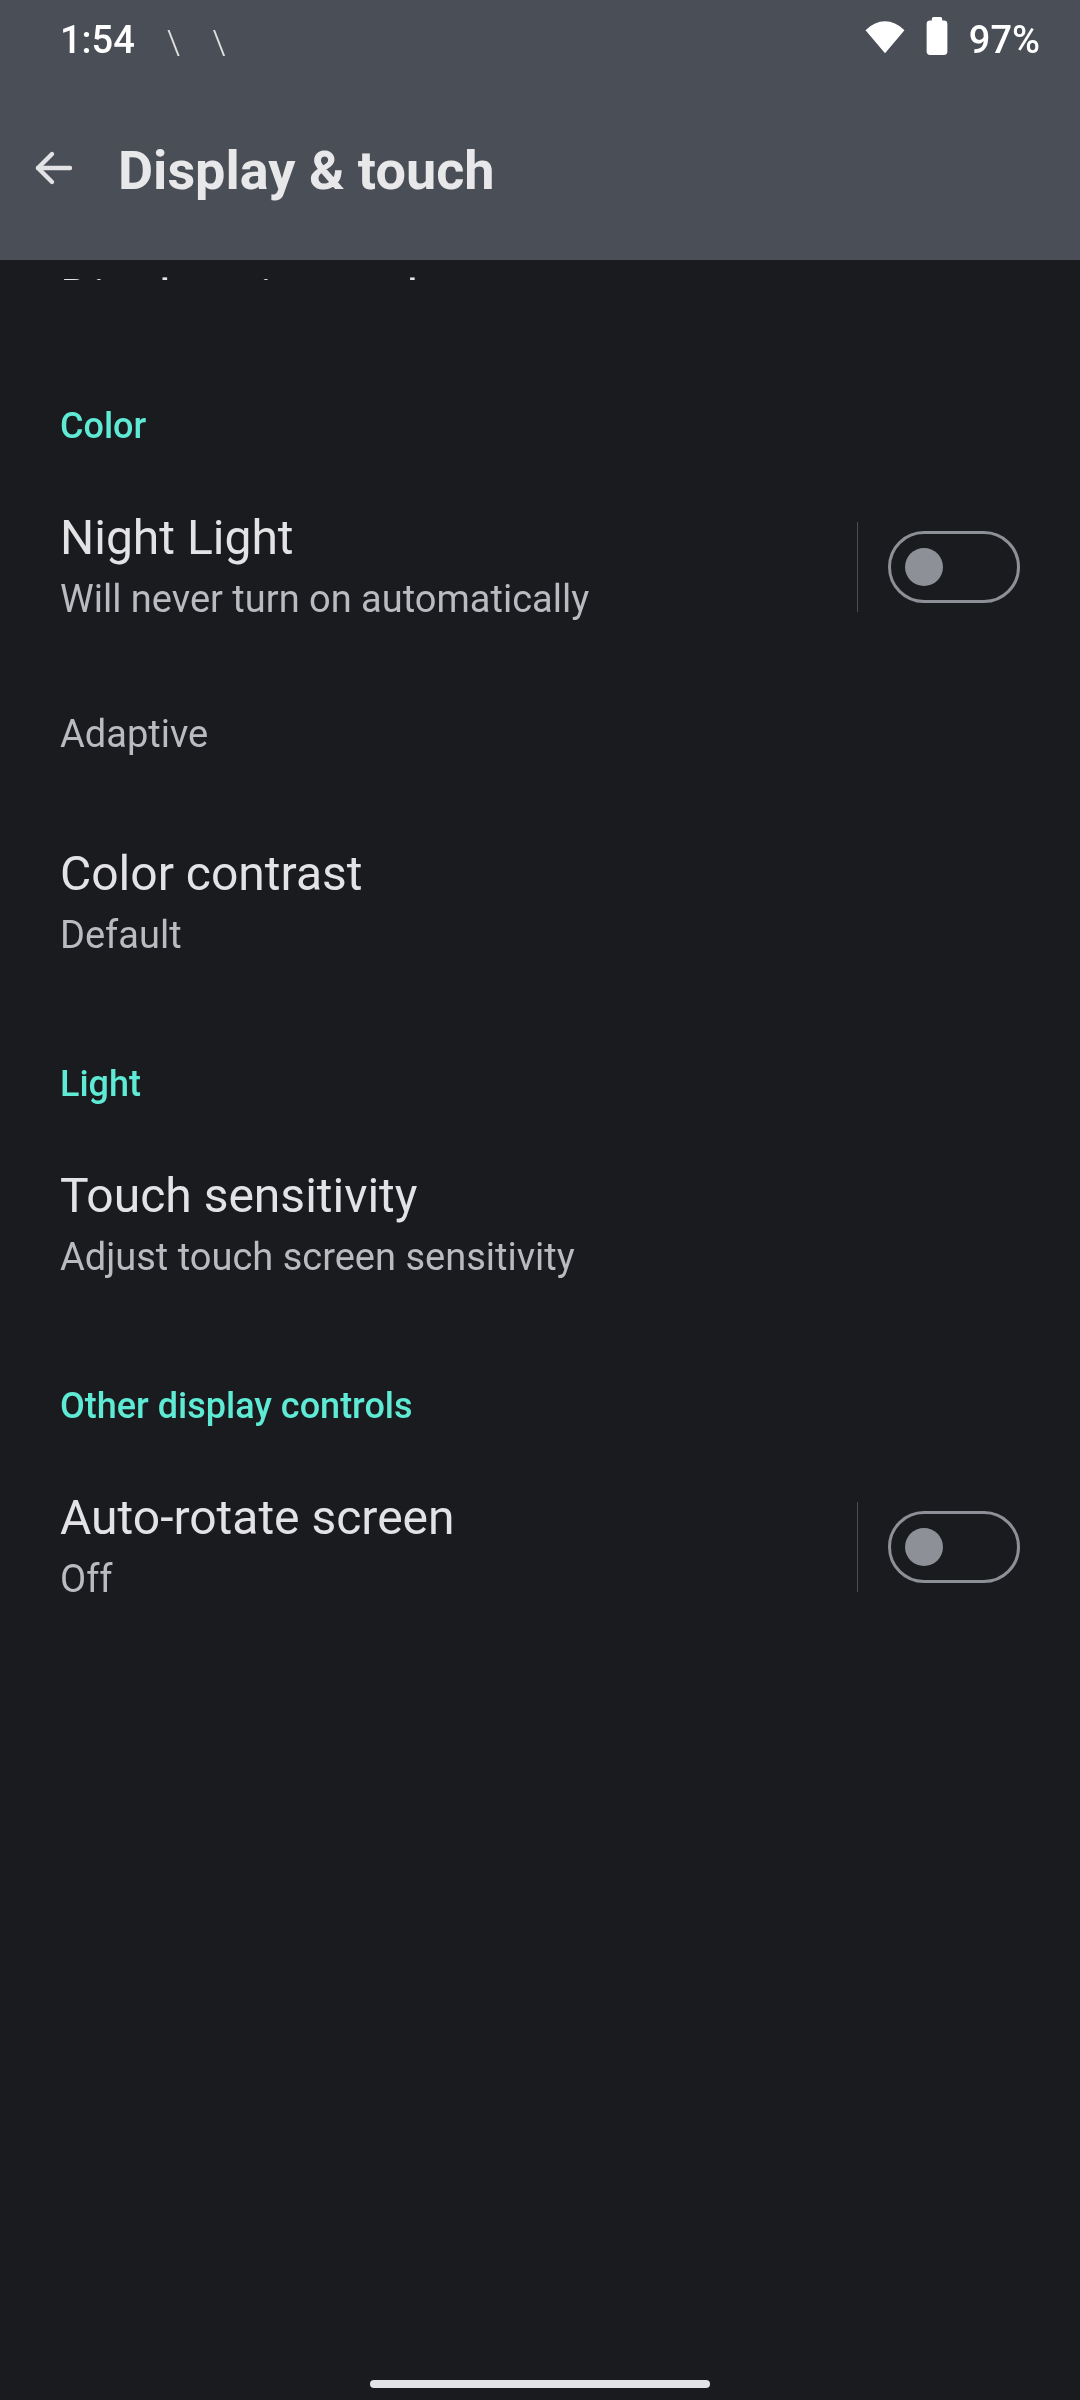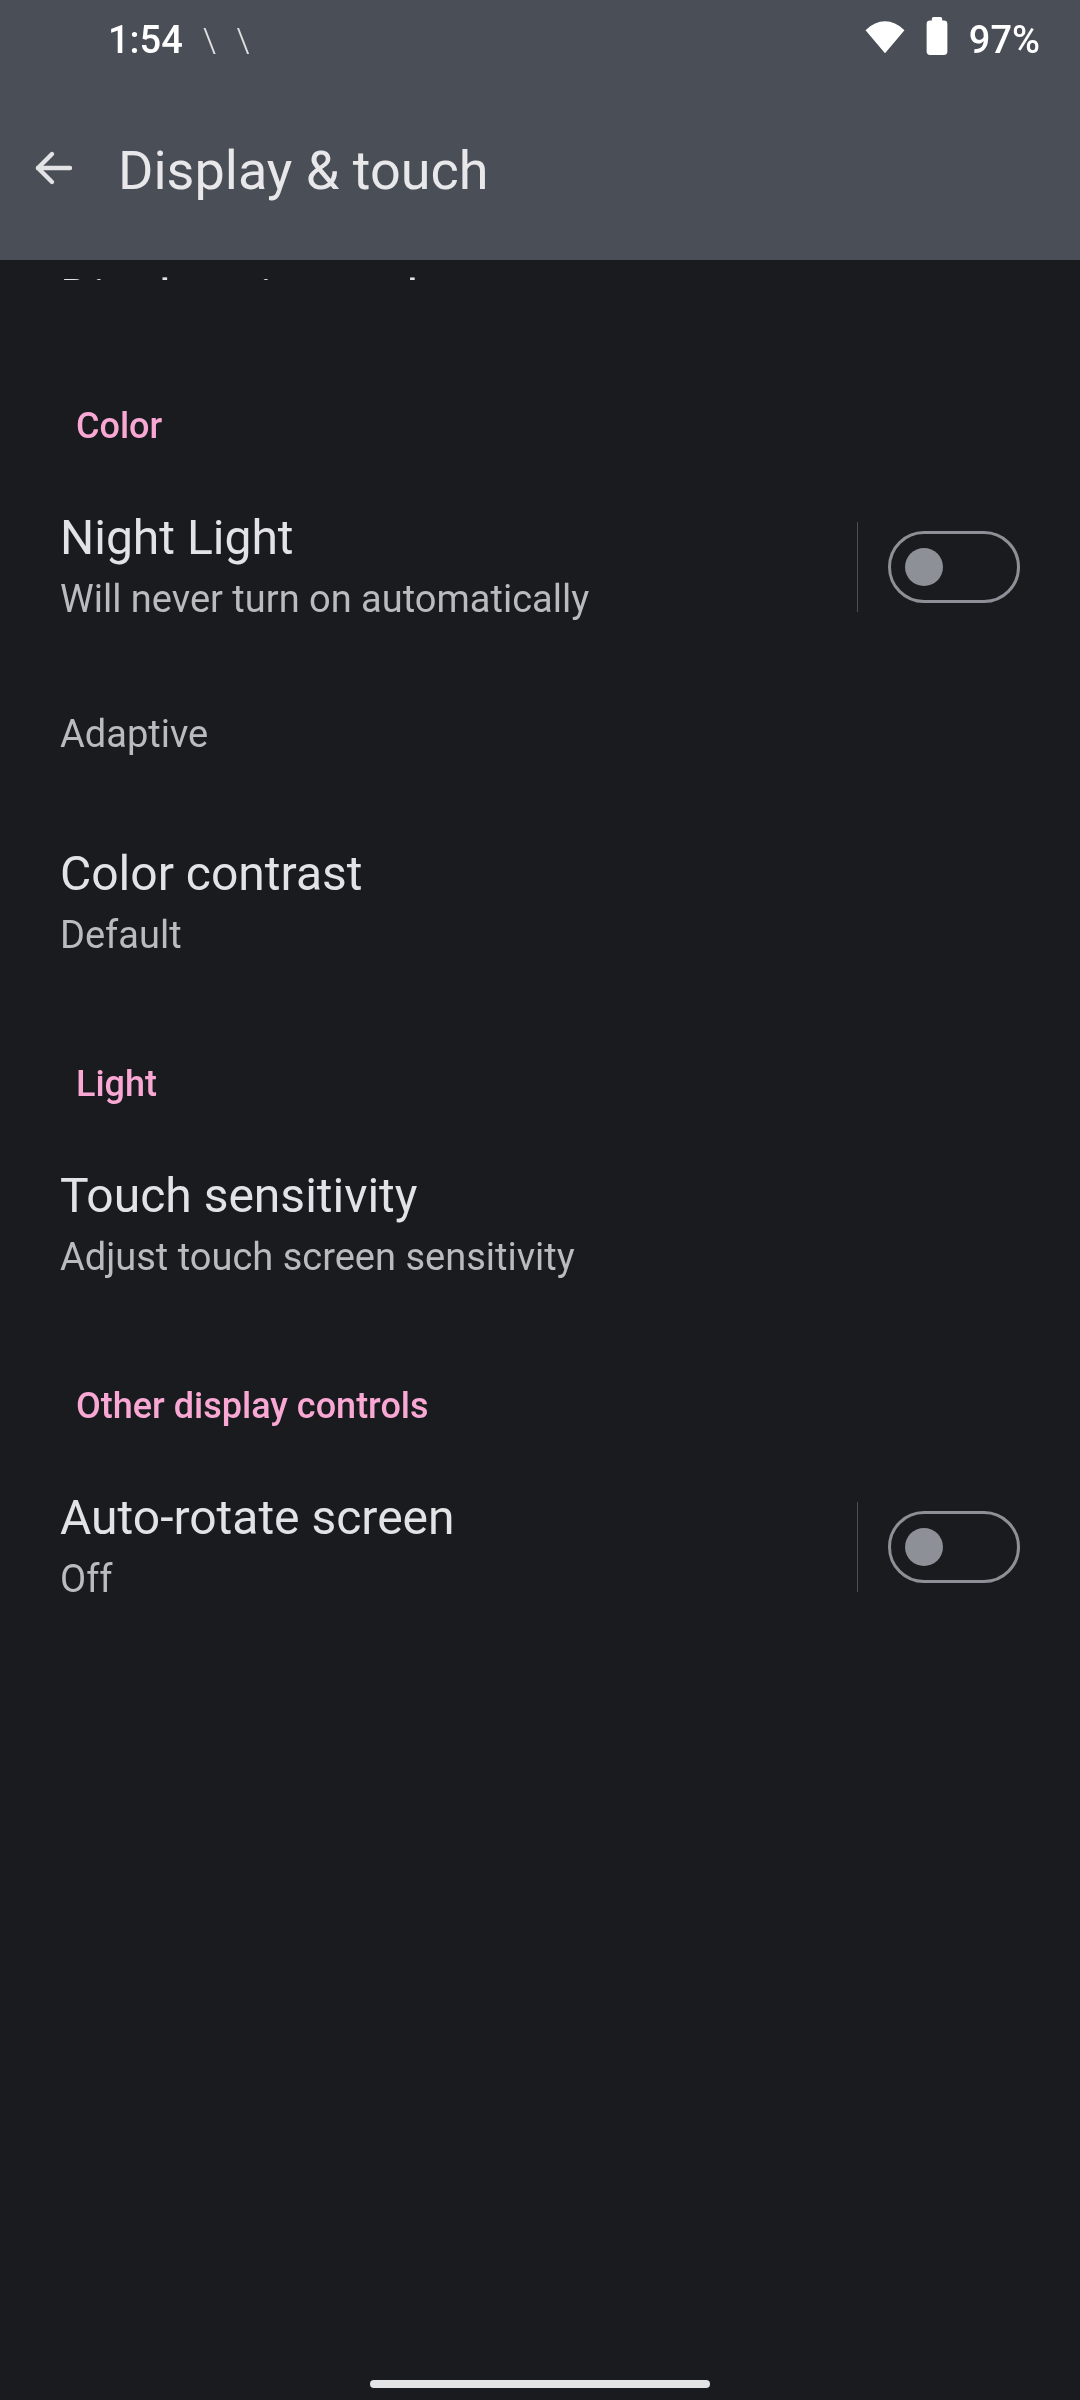--- a/index.html
+++ b/index.html
@@ -15,33 +15,33 @@
     height: 80px;
     display: flex;
     align-items: center;
     justify-content: space-between;
     padding: 0 40px 0 60px;
     background: #4a4e57;
     font-size: 38px;
     font-weight: 500;
     color: #fff;
   }
-  .status-left { display: flex; align-items: center; gap: 20px; margin-left: 48px; }
+  .status-left { display: flex; align-items: flex-end; gap: 32px; }
   .status-right { display: flex; align-items: center; gap: 21px; }
   .header {
     height: 180px;
     background: #4a4e57;
     display: flex;
     align-items: center;
     padding: 0 30px;
     gap: 40px;
   }
   .header-title {
     font-size: 54px;
-    font-weight: 400;
+    font-weight: 700;
     color: #e8e8ea;
   }
   .content {
     background: #1a1b1e;
     height: calc(2400px - 260px);
     overflow: hidden;
     position: relative;
   }
   .partial-item {
     height: 20px;
@@ -74,22 +74,21 @@
   .setting-subtitle {
     font-size: 38px;
     font-weight: 400;
     color: #b9bbc0;
     line-height: 1.35;
   }
   .section-header {
     padding: 60px 60px 20px 60px;
     font-size: 36px;
     font-weight: 500;
-    color: #f9a8d4;
-    margin-left: 16px;
+    color: #5eead4;
   }
   .toggle-container {
     display: flex;
     align-items: center;
     gap: 30px;
     margin-left: 20px;
   }
   .divider-vertical {
     width: 1.5px;
     height: 90px;

